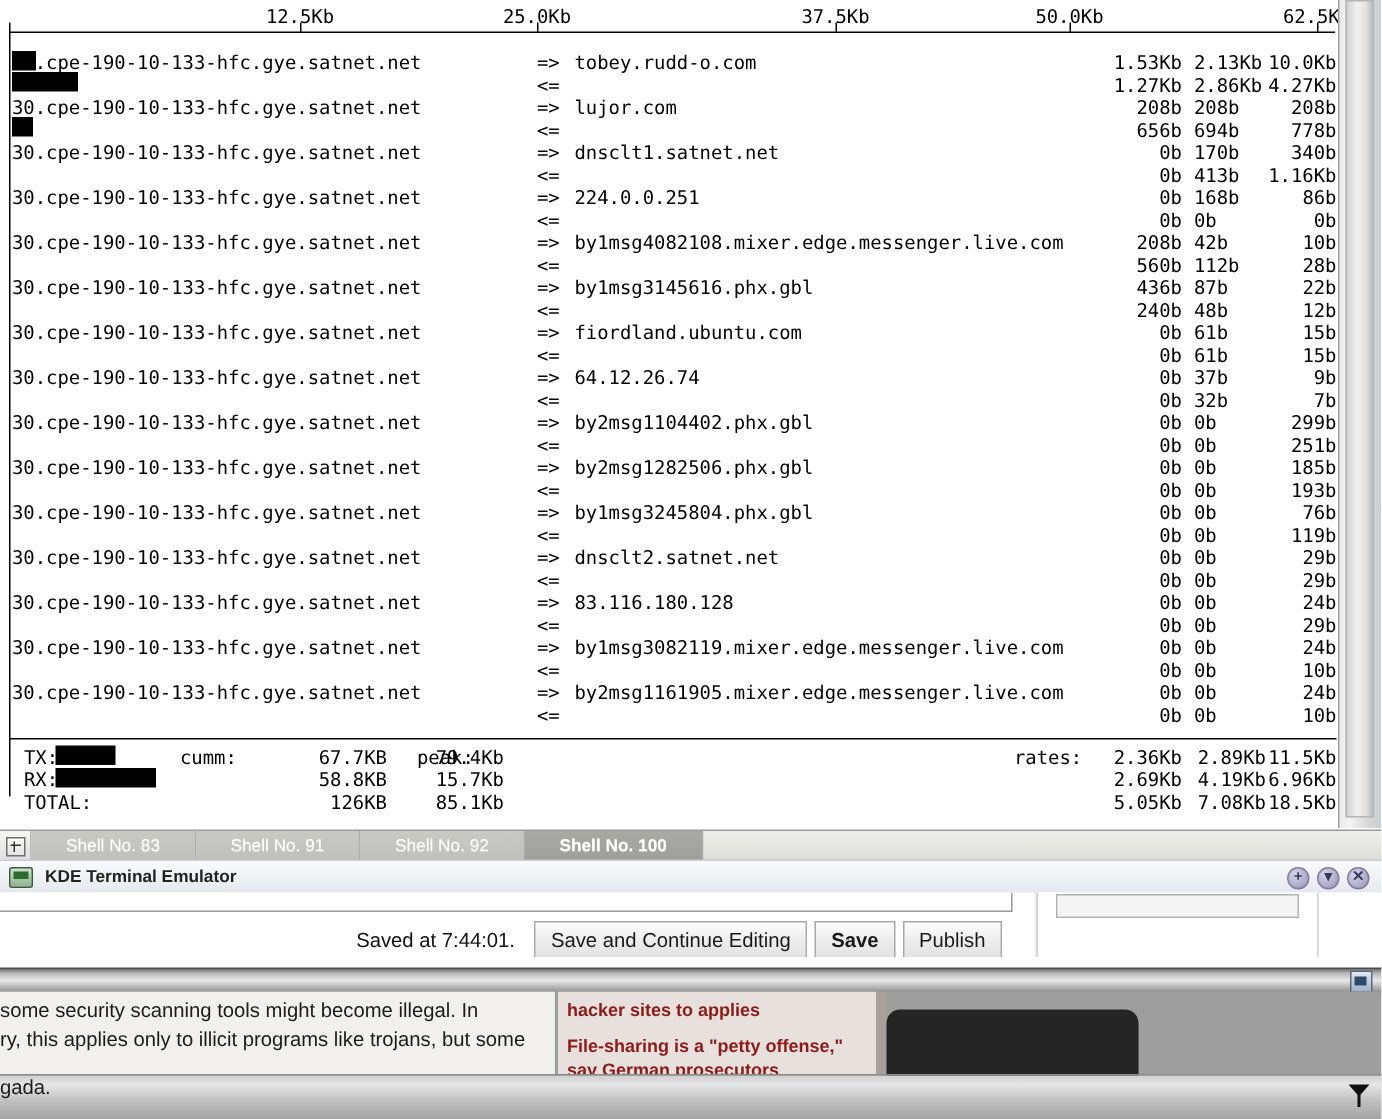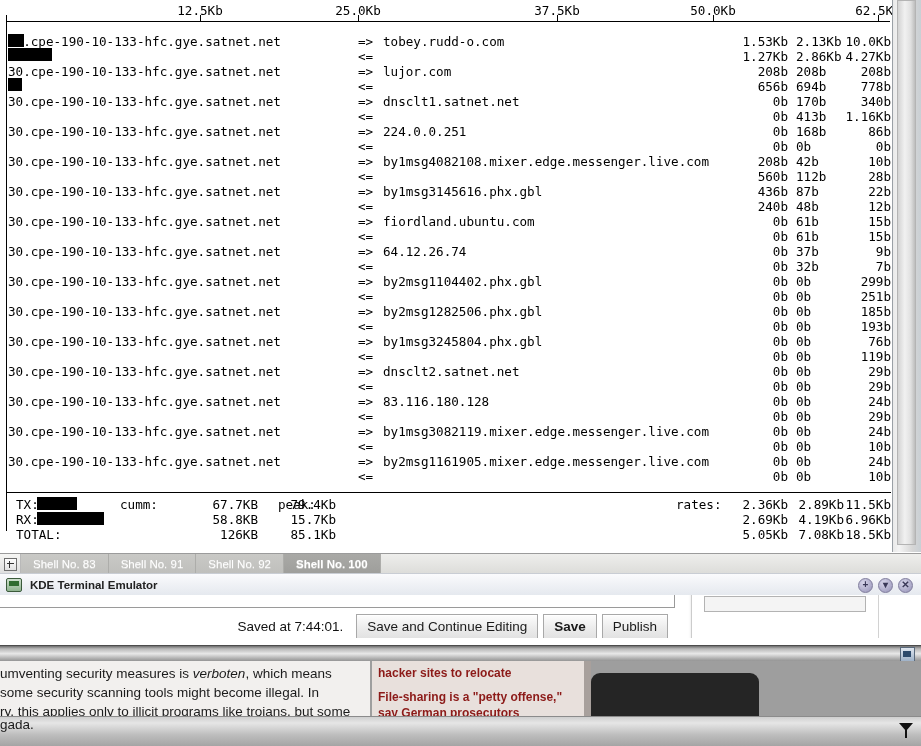--- a/index.html
+++ b/index.html
@@ -114,21 +114,21 @@
     width: 11px; height: 11px; border: 1px solid #6e6e6e;
     background: linear-gradient(to bottom,#fdfdfd,#e2e2e2);
     position: relative;
   }
   .tab-newbtn .plusbox:before, .tab-newbtn .plusbox:after {
     content: ""; position: absolute; background: #333;
   }
   .tab-newbtn .plusbox:before { left: 2px; top: 4px; width: 7px; height: 1px; }
   .tab-newbtn .plusbox:after  { left: 4px; top: 2px; width: 1px; height: 7px; }
   .tab {
-    padding: 0 12px; display: flex; align-items: center;
+    padding: 0 23px; display: flex; align-items: center;
     color: #ffffff; white-space: nowrap;
     background: linear-gradient(to bottom,#c9c9c6 0%,#bfbfbc 100%);
     border-right: 1px solid #adadaa;
     text-shadow: 0 1px 0 rgba(255,255,255,0.35);
   }
   .tab.active {
     background: linear-gradient(to bottom,#a9a9a6 0%,#9e9e9b 100%);
     color: #ffffff; font-weight: bold;
   }
   .tab-filler { flex: 1; background: linear-gradient(to bottom,#eeeeec,#dcdcd9); }
@@ -408,29 +408,26 @@
     <div id="browser-right-edge"></div>
   </div>
 
   <div id="taskbar">
     <div class="tray"></div>
   </div>
 
   <div id="bottom">
 
     <div id="article">
-      <div class="ln">
-        <span>umventing security measures is </span><em>verboten</em><span>, which means</span>
-      </div>
       <div class="ln"> some security scanning tools might become illegal. In</div>
       <div class="ln">ry, this applies only to illicit programs like trojans, but some</div>
     </div>
 
     <div id="headlines">
-      <div class="hl">hacker sites to relocate</div>
+      <div class="hl">hacker sites to applies</div>
       <div class="gap"></div>
       <div class="hl">File-sharing is a "petty offense,"</div>
       <div class="hl">say German prosecutors</div>
     </div>
     <div id="headlines-edge"></div>
 
     <div id="journals">
       <div class="jtitle">From the Journals</div>
       <div class="jitem">Microsoft to release unified</div>
     </div>

